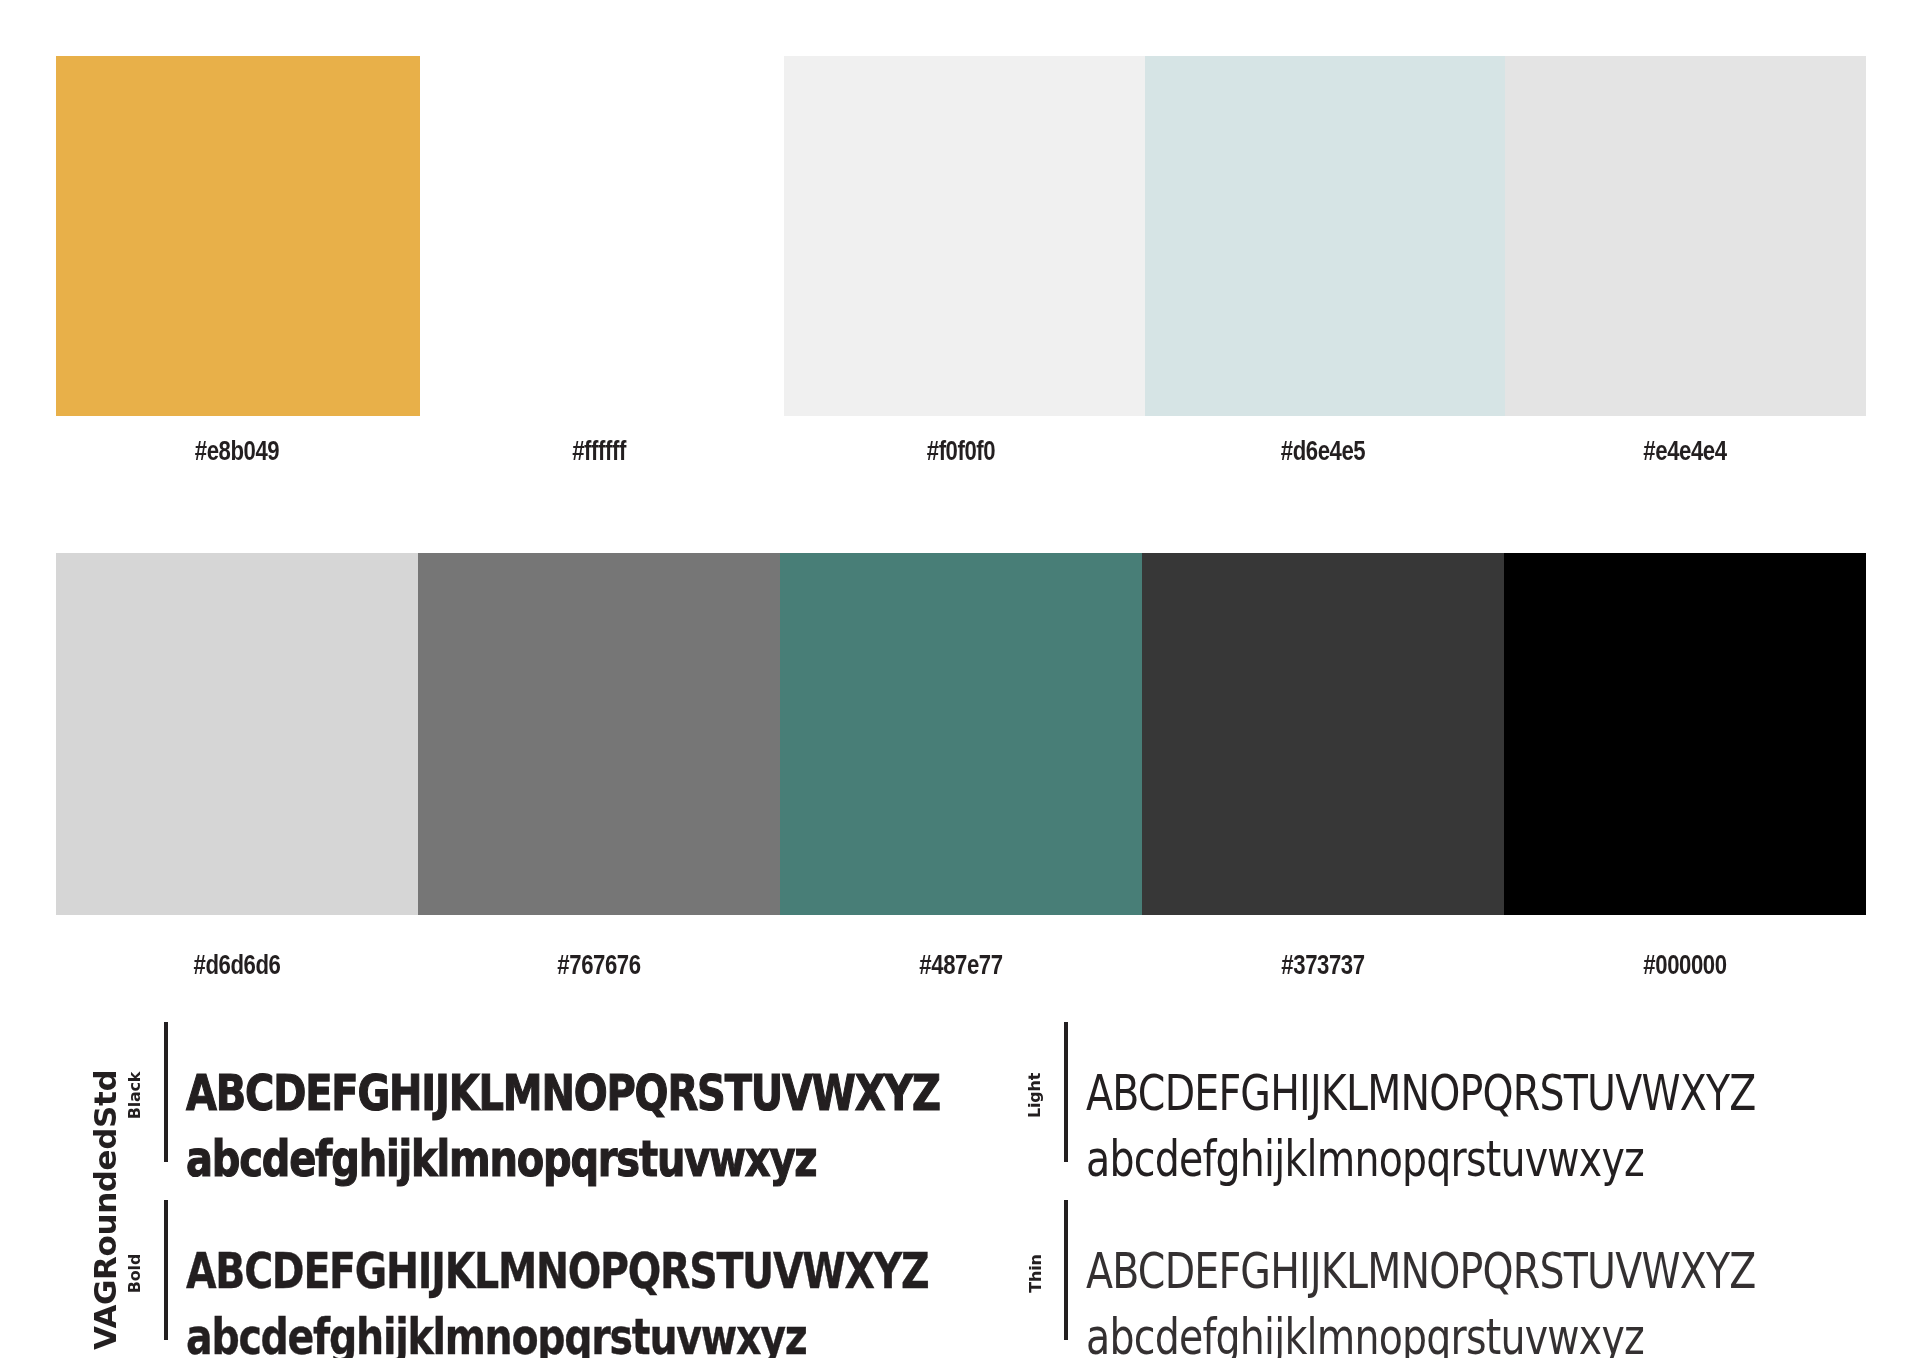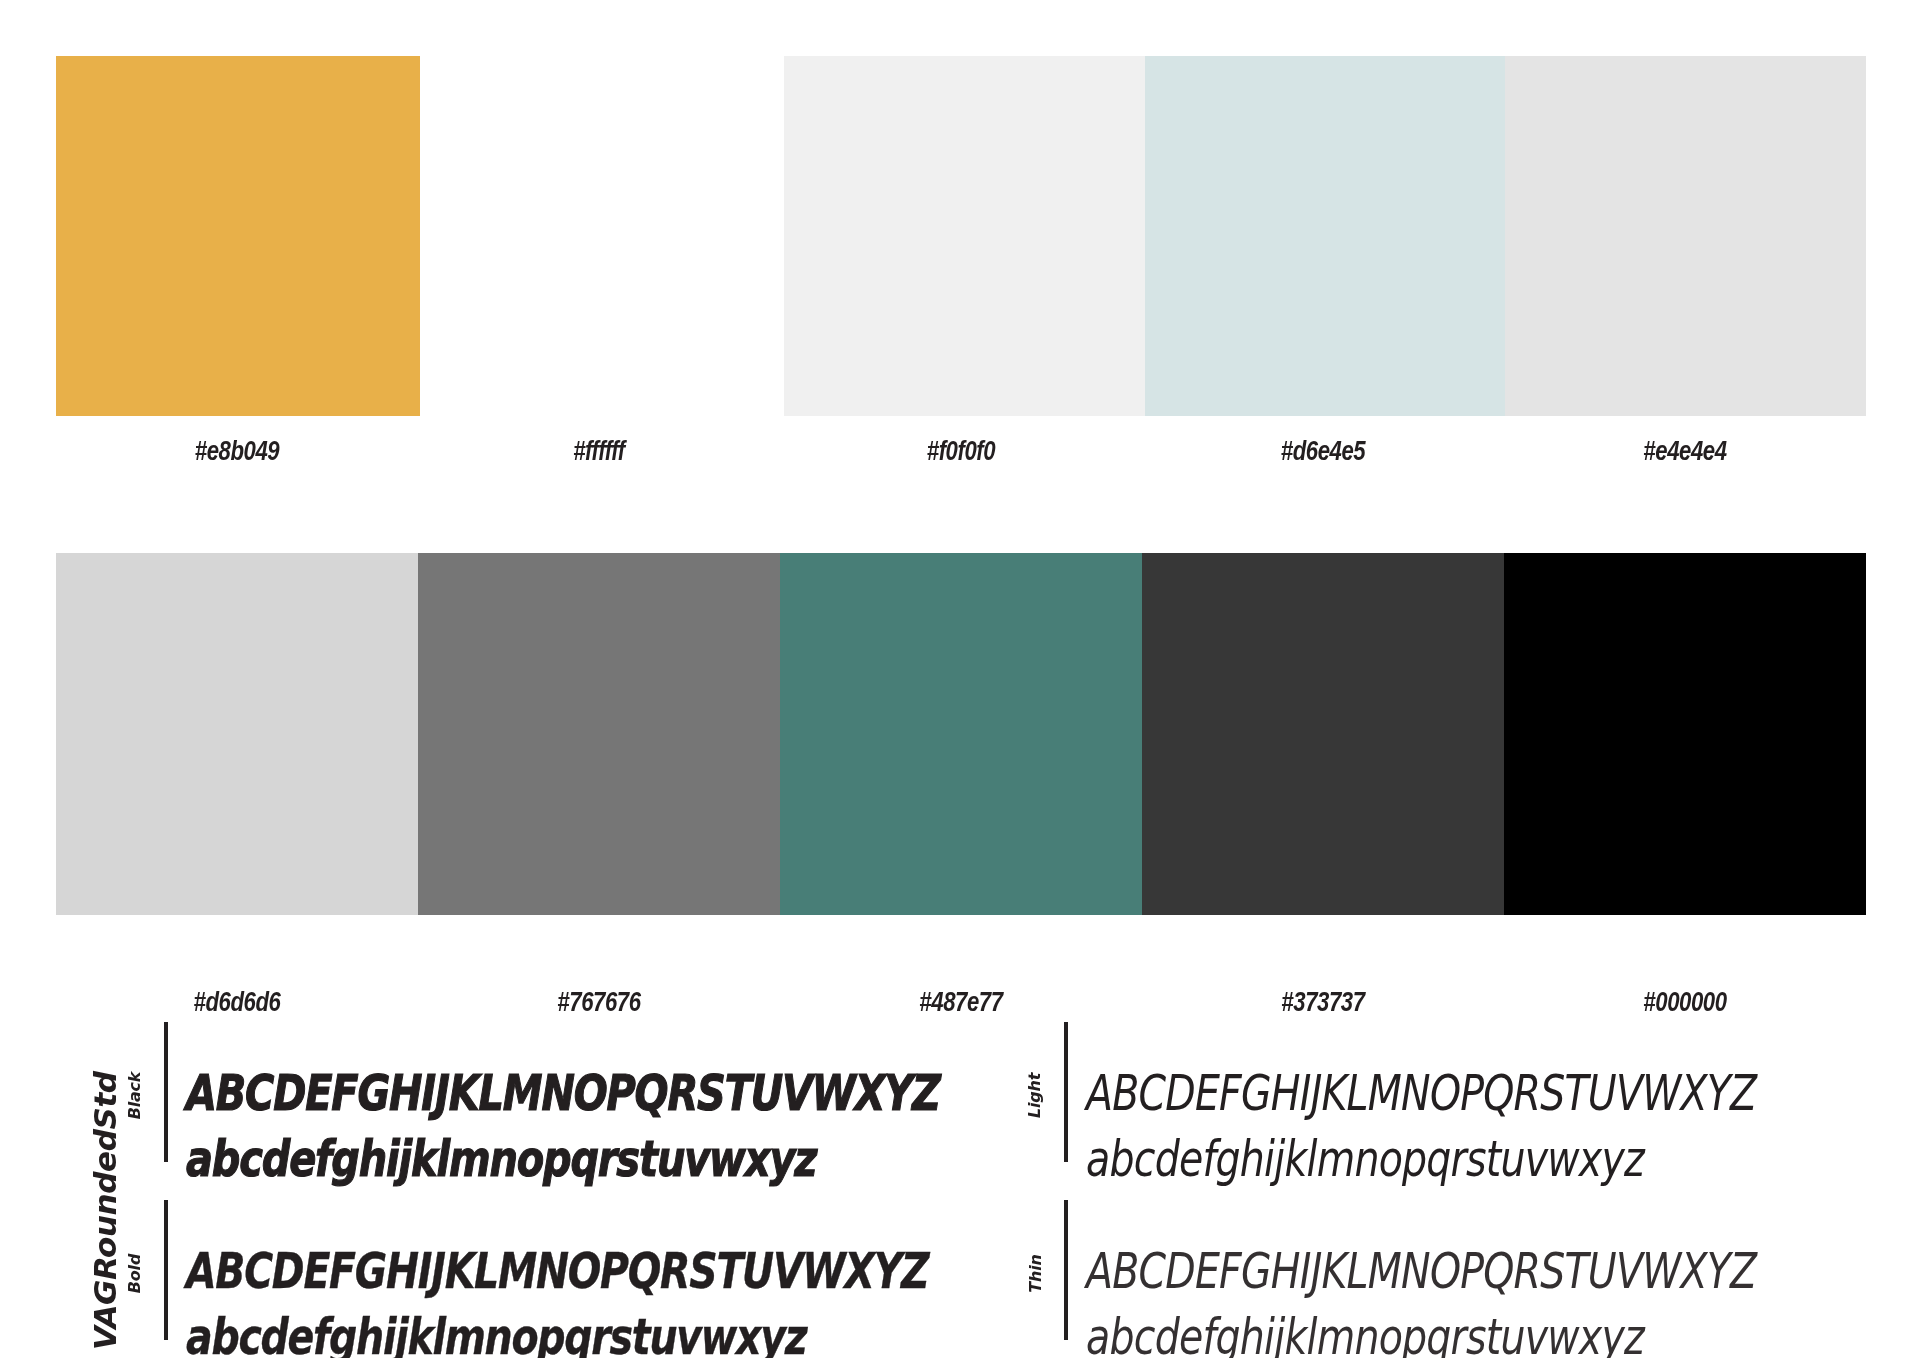--- a/index.html
+++ b/index.html
@@ -13,21 +13,20 @@
     height: 1358px;
     position: relative;
     overflow: hidden;
     font-family: "Liberation Sans", sans-serif;
     -webkit-font-smoothing: antialiased;
   }
 
   .stage {
     position: absolute;
     inset: 0;
-    font-style: italic;
   }
 
   
   .swatch-row {
     position: absolute;
     display: flex;
   }
   #swatch-row-1 {
     left: 56px;
     top: 56px;
@@ -57,21 +56,21 @@
   #swatch-row-1 .swatch-cell:nth-child(1) .swatch-chip { width: 364px; }
   #swatch-row-1 .swatch-cell:nth-child(2) .swatch-chip { width: 364px; }
 
   .swatch-labels {
     position: absolute;
     left: 56px;
     width: 1810px;
     display: flex;
   }
   #swatch-labels-1 { top: 436px; }
-  #swatch-labels-2 { top: 987px; }
+  #swatch-labels-2 { top: 950px; }
   .swatch-label {
     flex: 1 1 0;
     text-align: center;
     font-family: "Liberation Sans Narrow", "Liberation Sans", sans-serif;
     font-weight: 700;
     font-size: 27px;
     letter-spacing: -0.5px;
     color: #231f20;
     transform: scaleX(0.82);
   }

